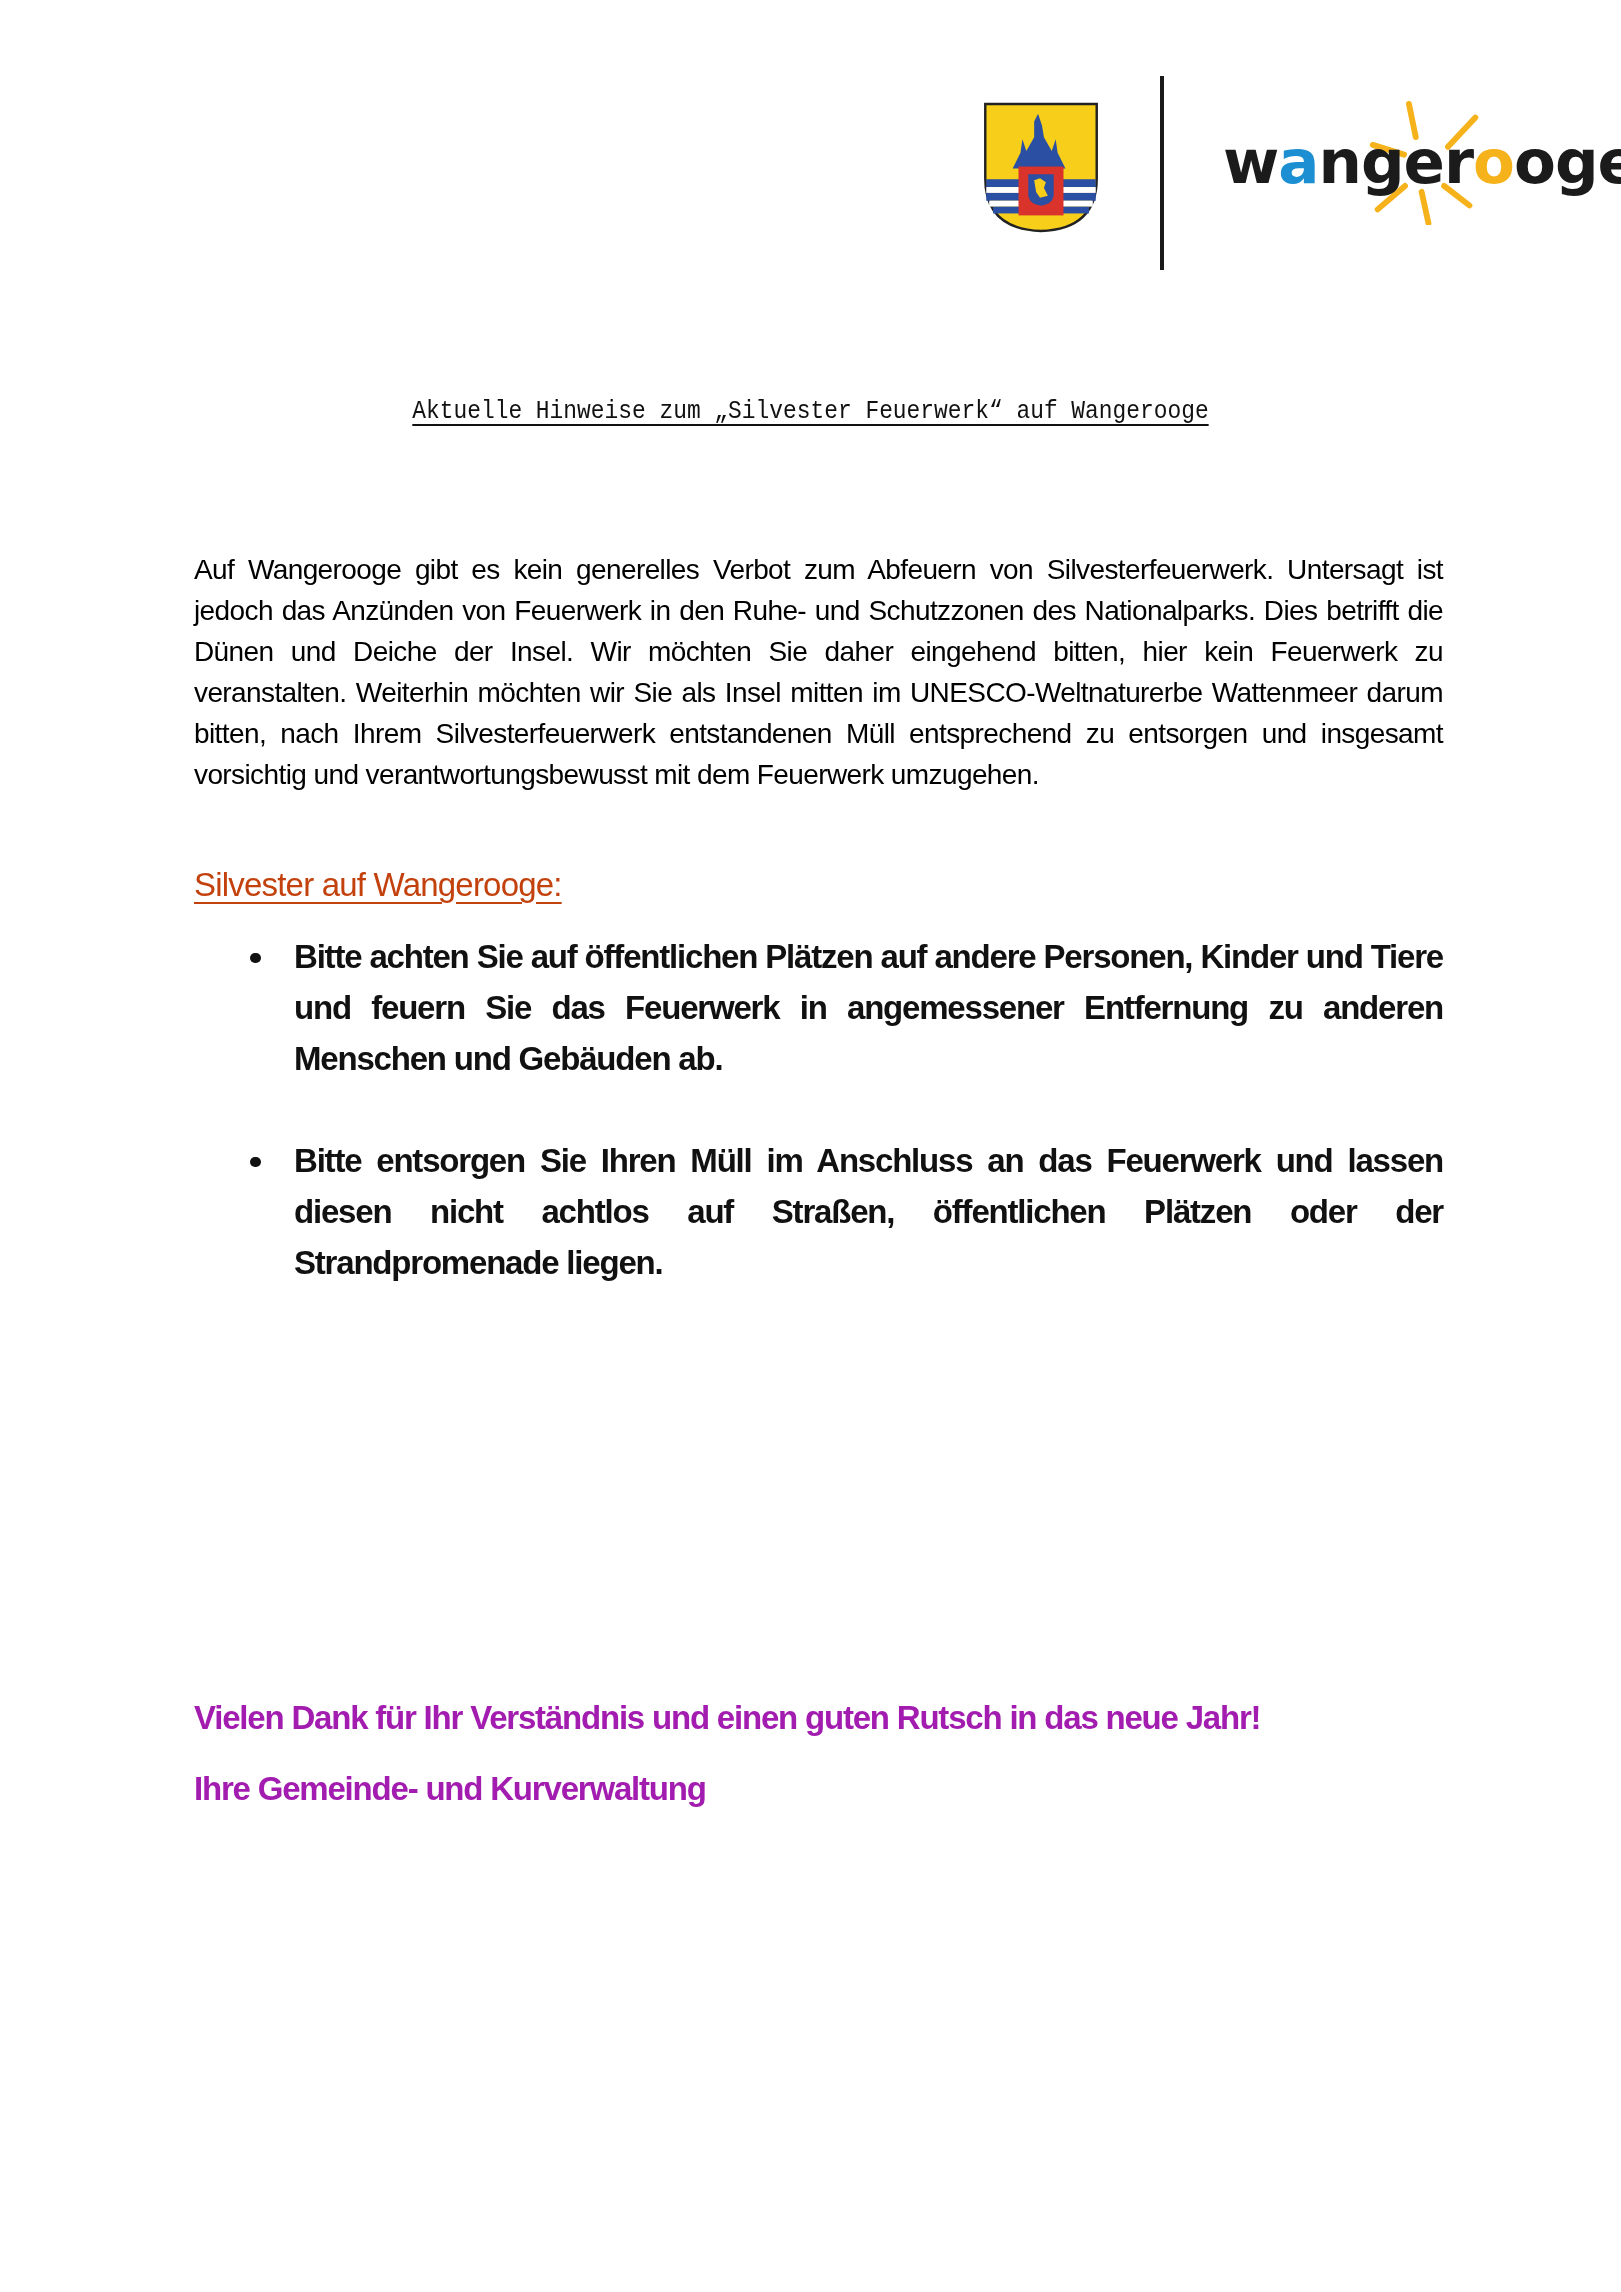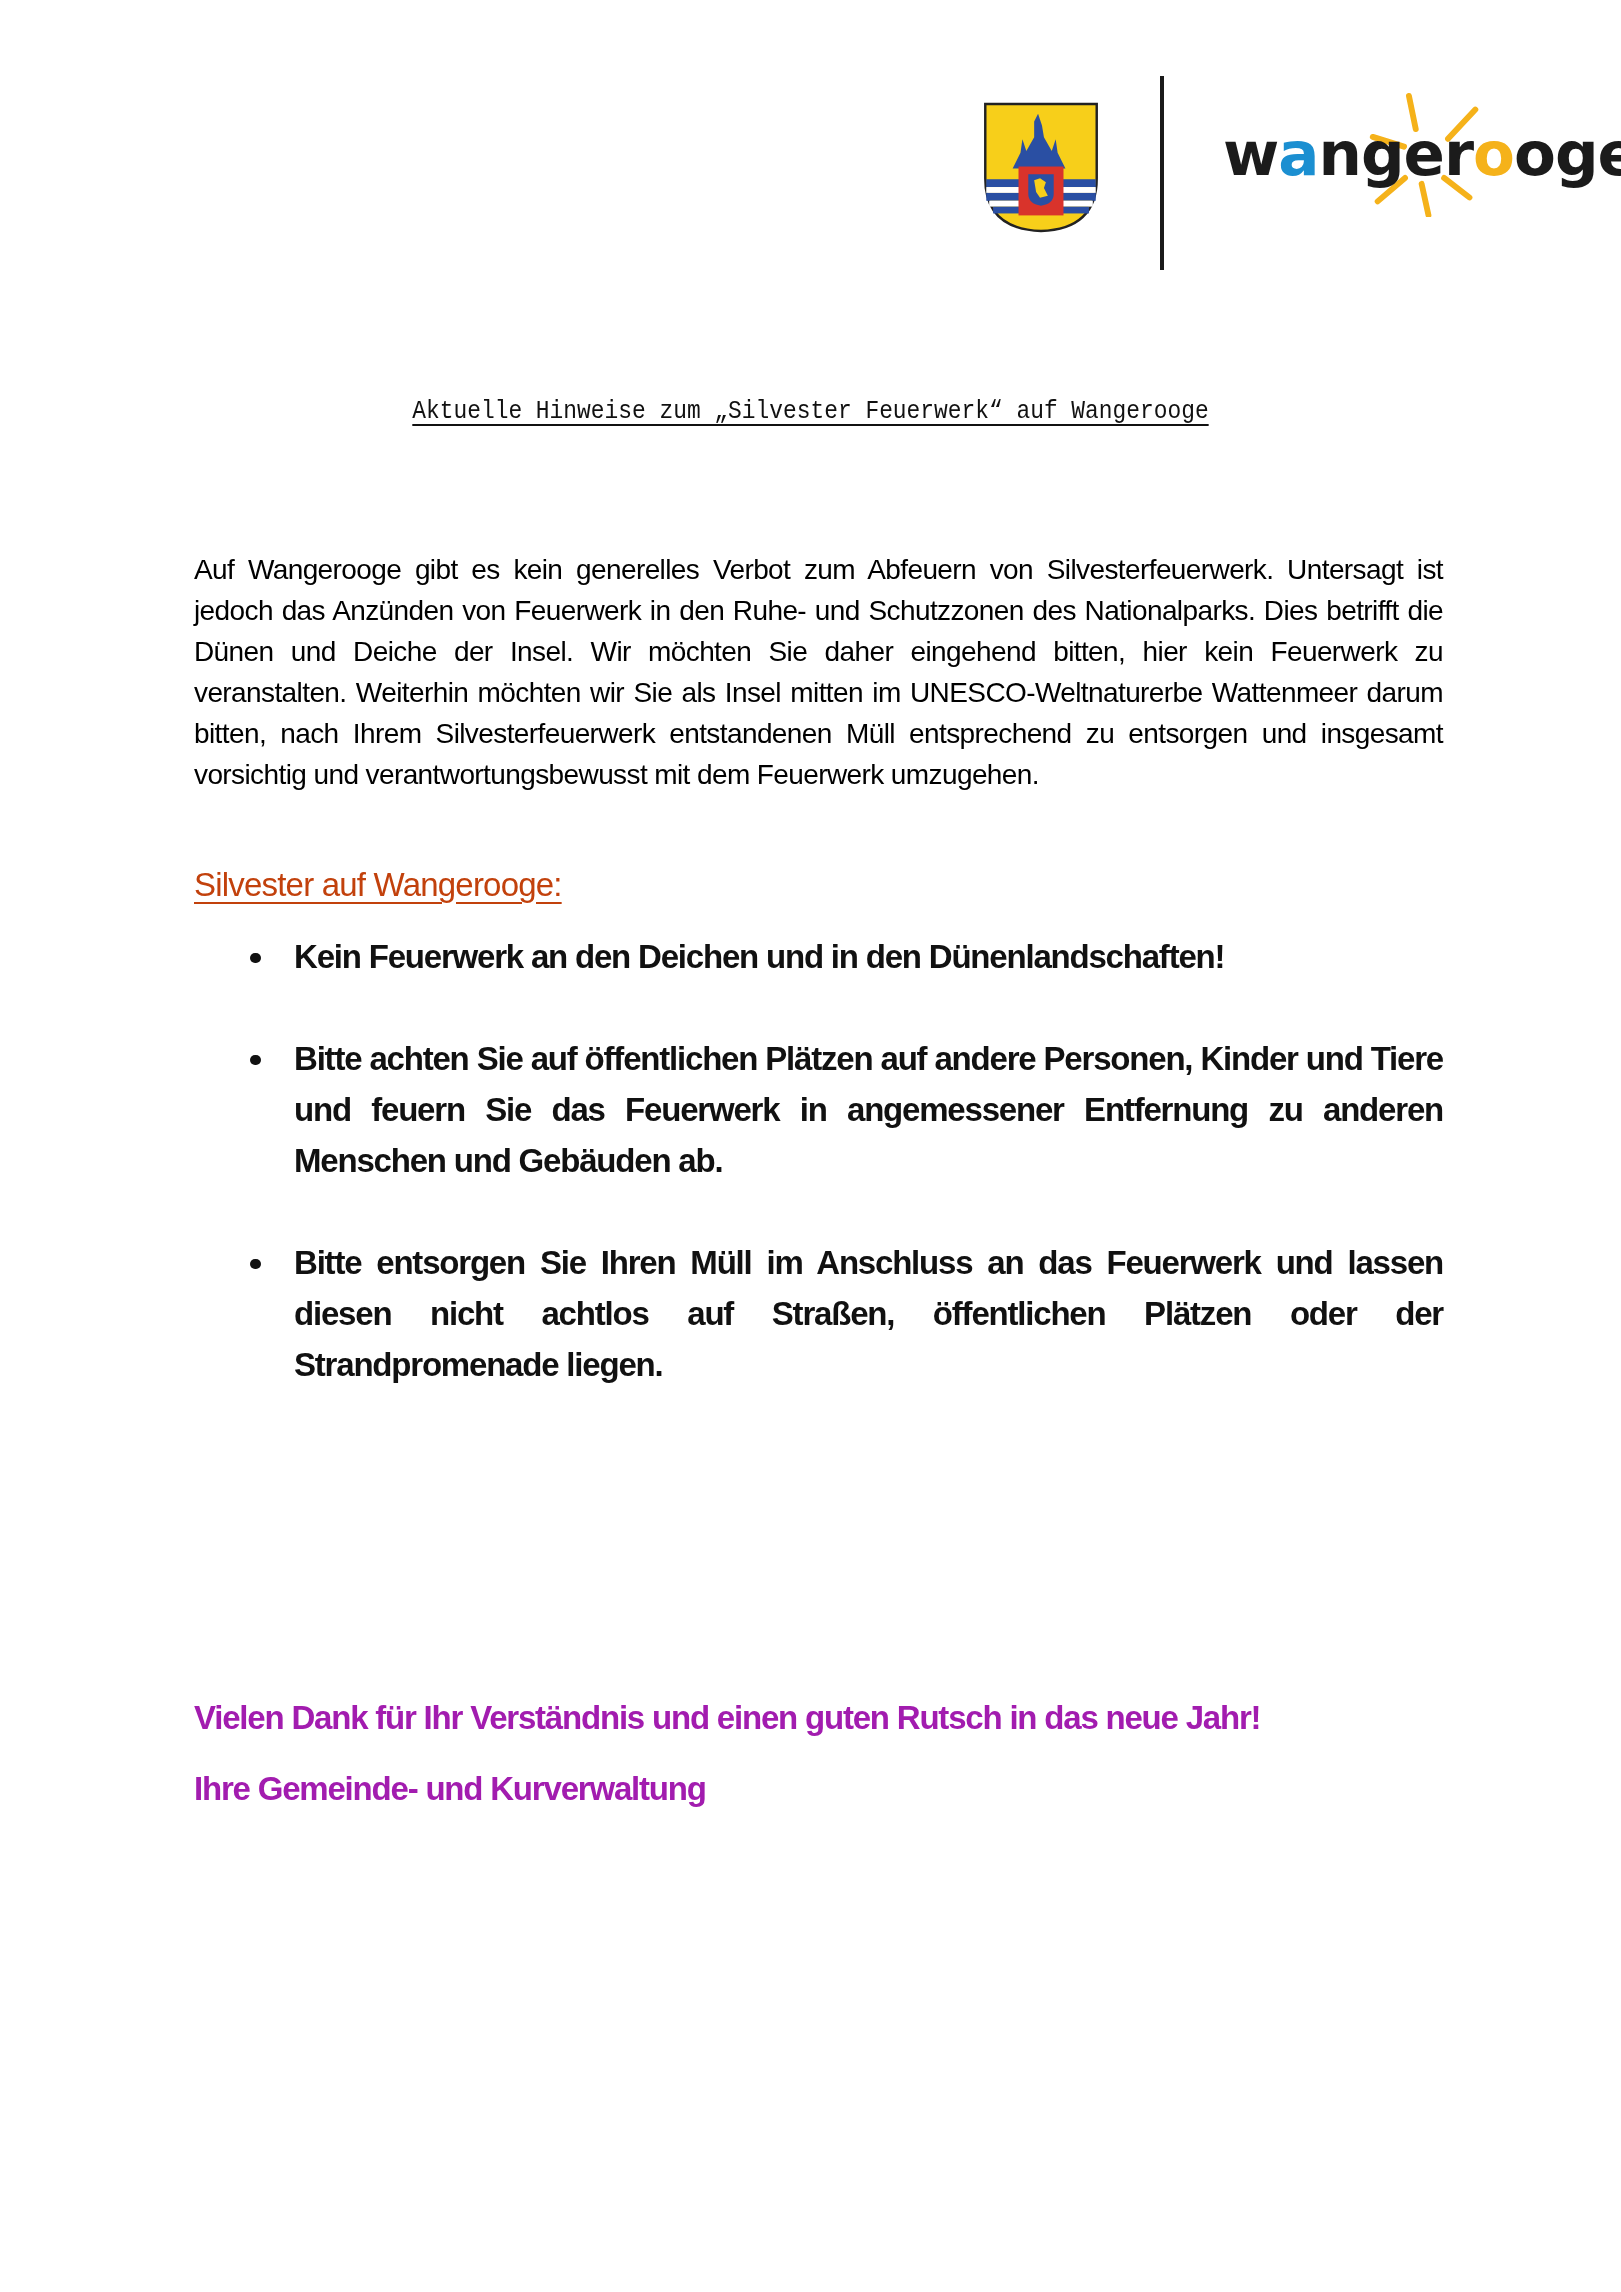--- a/index.html
+++ b/index.html
@@ -4,21 +4,21 @@
 <style>
   html, body { margin: 0; padding: 0; background: #ffffff; }
   body { width: 1621px; height: 2293px; position: relative; overflow: hidden;
          font-family: "Liberation Sans", sans-serif; color: #111; }
 
   .page { position: absolute; left: 0; top: 0; width: 1621px; height: 2293px; background: #fff; }
 
   
   .crest { position: absolute; left: 983px; top: 102px; width: 116px; height: 131px; }
   .divider { position: absolute; left: 1160px; top: 76px; width: 3.9px; height: 194px; background: #1a1a1a; }
-  .brand { position: absolute; left: 1223px; top: 90px; width: 323px; height: 127px; }
+  .brand { position: absolute; left: 1223px; top: 98px; width: 323px; height: 127px; }
   .brand-word { position: absolute; left: 0; top: 33px; font-family: "DejaVu Sans", sans-serif;
                 font-size: 61px; font-weight: bold; letter-spacing: -1px; color: #1b1b1b; line-height: 1; white-space: nowrap; }
   .brand-word .blue { color: #1b8fd1; }
   .brand-word .sun-o { color: #f5b21a; }
   .sun { position: absolute; left: 0; top: 0; width: 323px; height: 127px; pointer-events: none; }
 
   
   .doc-title { position: absolute; left: 0; width: 1621px; top: 390px; text-align: center;
                font-family: Liberation Mono, monospace;
                font-size: 26px; line-height: 43px; }
@@ -85,21 +85,20 @@
     <span>Aktuelle Hinweise zum „Silvester Feuerwerk“ auf Wangerooge</span>
   </div>
 
   <p class="intro">Auf Wangerooge gibt es kein generelles Verbot zum Abfeuern von Silvesterfeuerwerk. Untersagt ist jedoch das Anzünden von Feuerwerk in den Ruhe- und Schutzzonen des Nationalparks. Dies betrifft die Dünen und Deiche der Insel. Wir möchten Sie daher eingehend bitten, hier kein Feuerwerk zu veranstalten. Weiterhin möchten wir Sie als Insel mitten im UNESCO-Weltnaturerbe Wattenmeer darum bitten, nach Ihrem Silvesterfeuerwerk entstandenen Müll entsprechend zu entsorgen und insgesamt vorsichtig und verantwortungsbewusst mit dem Feuerwerk umzugehen.</p>
 
   <div class="section-heading">
     <span>Silvester auf Wangerooge:</span>
   </div>
 
   <ul class="bullets">
-    <li><span class="dot"></span><span>Kein Feuerwerk an den Deichen und in den Dünenlandschaften!</span></li>
     <li><span class="dot"></span><span>Bitte achten Sie auf öffentlichen Plätzen auf andere Personen, Kinder und Tiere und feuern Sie das Feuerwerk in angemessener Entfernung zu anderen Menschen und Gebäuden ab.</span></li>
     <li><span class="dot"></span><span>Bitte entsorgen Sie Ihren Müll im Anschluss an das Feuerwerk und lassen diesen nicht achtlos auf Straßen, öffentlichen Plätzen oder der Strandpromenade liegen.</span></li>
   </ul>
 
   <div class="closing thanks">Vielen Dank für Ihr Verständnis und einen guten Rutsch in das neue Jahr!</div>
   <div class="closing sign">Ihre Gemeinde- und Kurverwaltung</div>
 
 </div>
 
 

